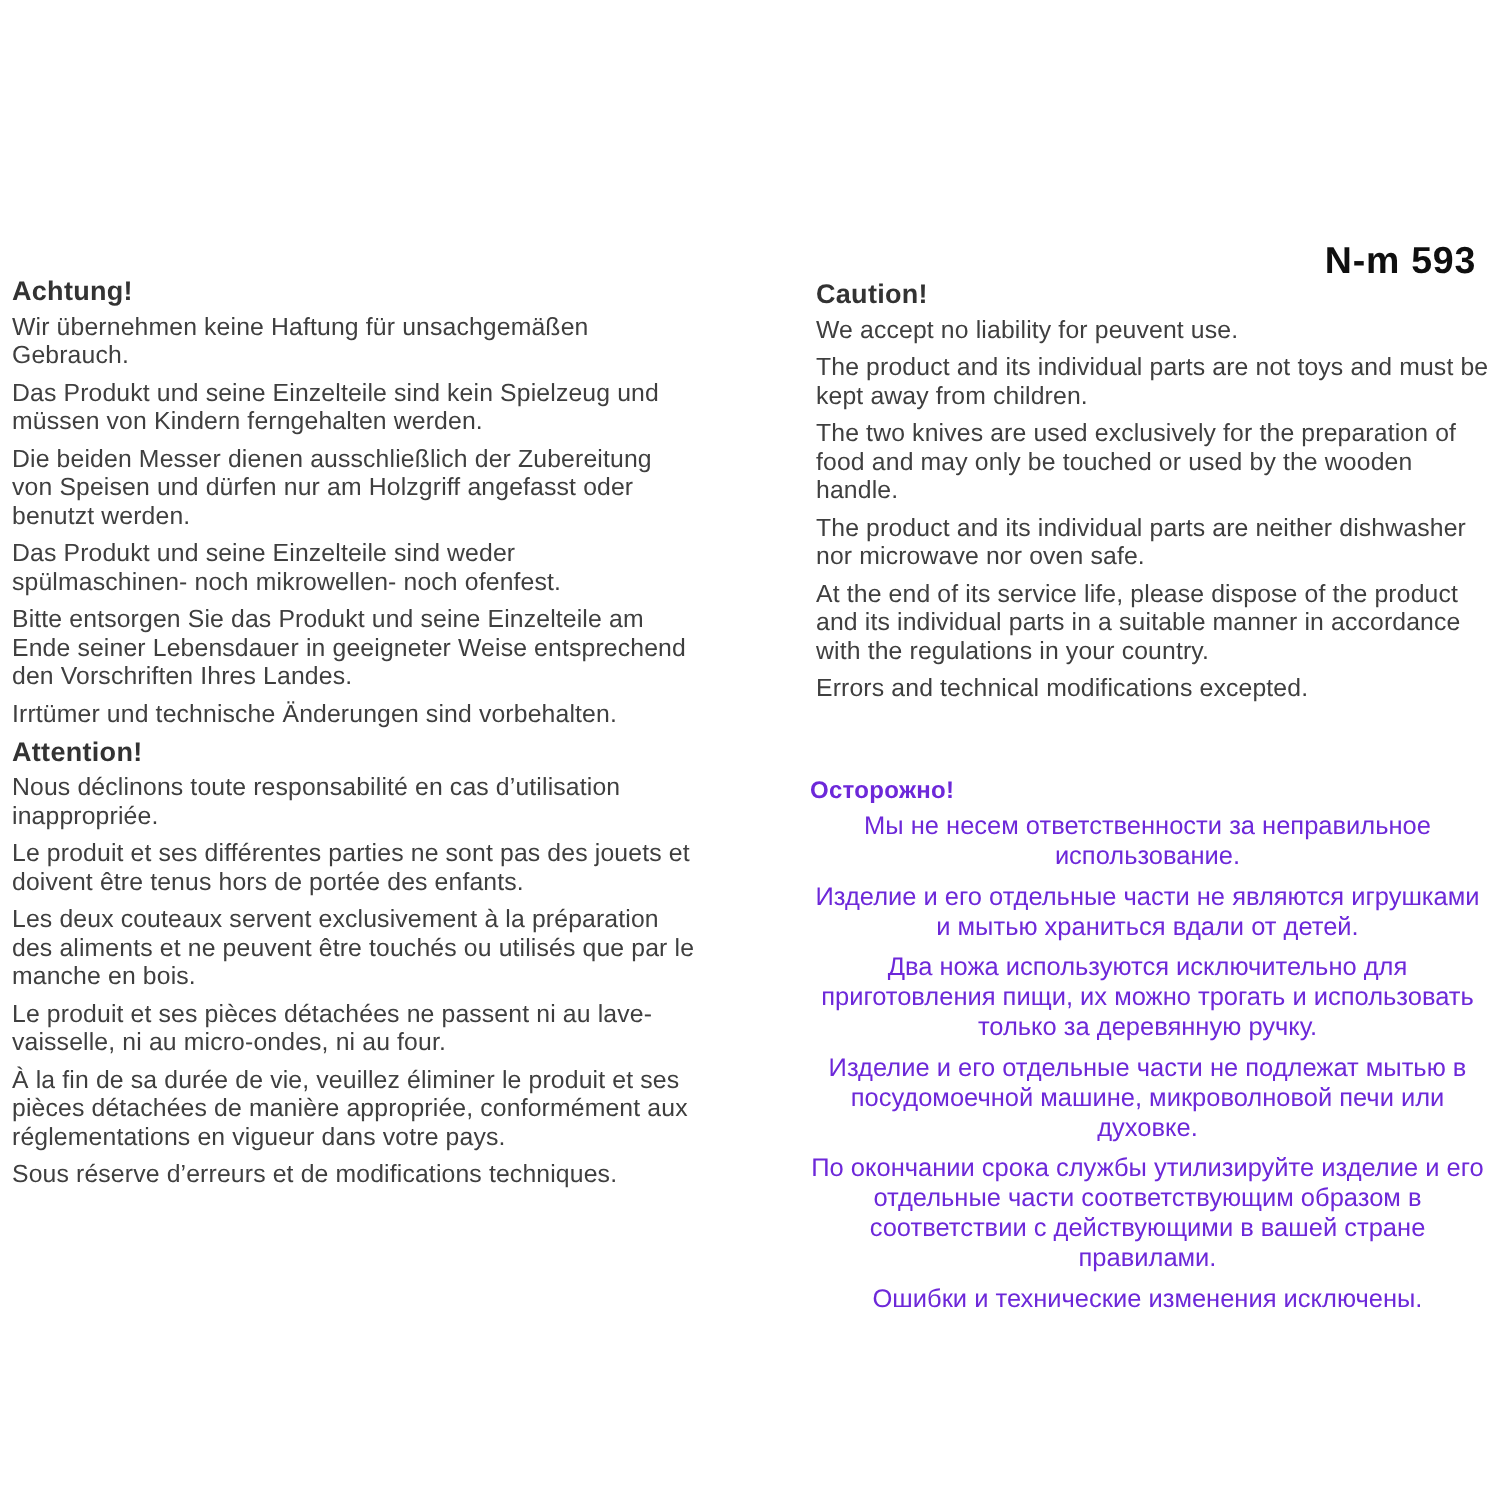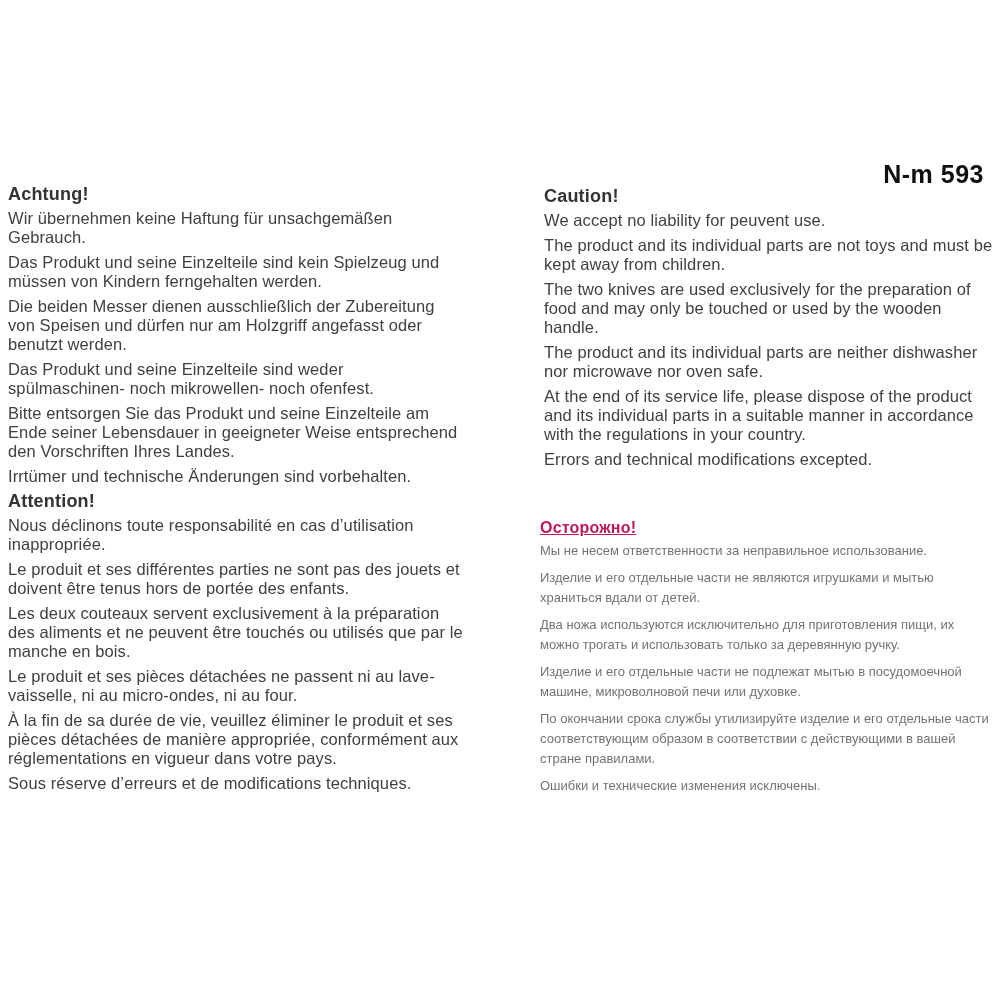--- a/index.html
+++ b/index.html
@@ -41,29 +41,29 @@
     margin: 0 0 6px 0;
     letter-spacing: 0.1px;
     color: #3f3f3f;
   }
   .sec-de { left: 8px;   top: 184px; width: 452px; }
   .sec-en { left: 544px; top: 186px; width: 454px; }
   .sec-fr { left: 8px;   top: 491px; width: 462px; }
   .sec-ru { left: 540px; top: 519px; width: 450px; }
   .sec-ru h2 {
     font-size: 16px;
-    color: #be185d;
-    text-decoration: underline;
+    color: #6d28d9;
   }
   .sec-ru p {
-    font-size: 13px;
+    font-size: 17px;
     line-height: 20px;
     letter-spacing: 0;
     margin: 0 0 7px 0;
-    color: #737373;
+    color: #6d28d9;
+    text-align: center;
   }
 </style>
 </head>
 <body>
 
 <div class="model-label">N-m 593</div>
 
 <section class="section sec-de">
   <h2>Achtung!</h2>
   <p>Wir übernehmen keine Haftung für unsachgemäßen Gebrauch.</p>

